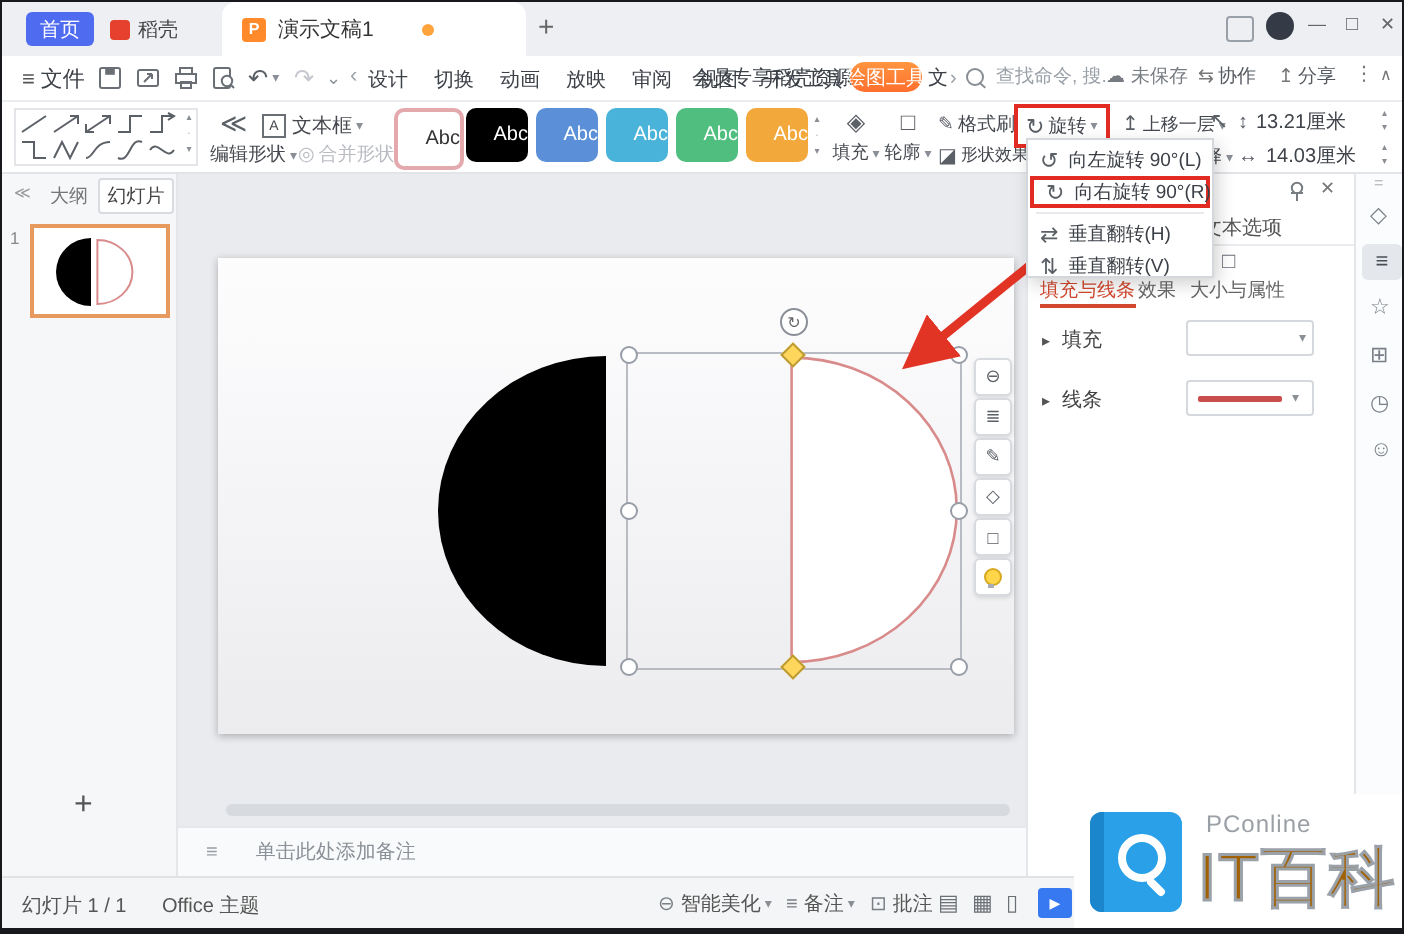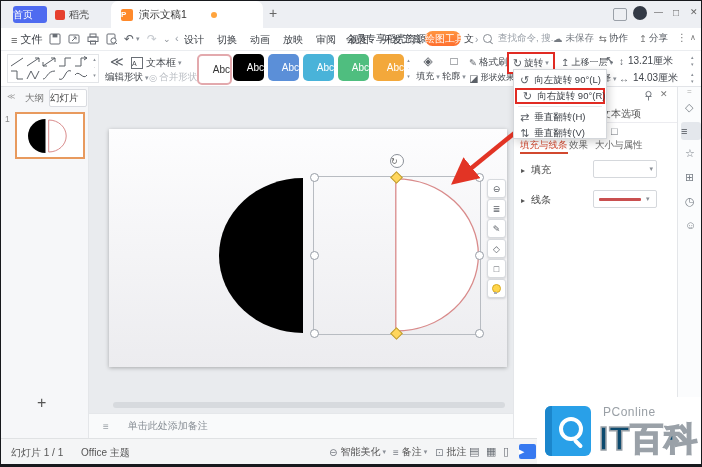--- a/index.html
+++ b/index.html
@@ -1,21 +1,21 @@
 <!DOCTYPE html>
 <html><head>
 <meta charset="utf-8">
 <style>
   html,body{margin:0;padding:0;background:#d8d8d8}
   #win{position:relative;width:702px;height:467px;background:#fff;overflow:hidden;
        font-family:"Liberation Sans","DejaVu Sans",sans-serif;border:1px solid #17191d;
        border-bottom-width:3px;box-sizing:border-box;color:#45494f}
   .ab{position:absolute;white-space:nowrap}
   .f{display:flex;align-items:center}
-  .ctr{display:flex;align-items:center;justify-content:flex-start}
+  .ctr{display:flex;align-items:center;justify-content:center}
   .cd{font-size:7px;color:#8a8f96;margin-left:2px}
   .hbtn{border-radius:3px}
   .abc{width:31px;height:27px;border-radius:5px;font-size:10px;display:flex;align-items:center;justify-content:flex-end}
   .shape-cell svg{display:block}
   .mi{height:16px;display:flex;align-items:center;font-size:9.5px;color:#3c4047}
   .bulb{width:7px;height:7px;background:#ffd54a;border:1px solid #d7a921;border-radius:50%;position:relative}
   .bulb:after{content:"";position:absolute;left:1px;top:7px;width:3px;height:2px;background:#a9adb3}
   .handle{position:absolute;width:7px;height:7px;background:#fff;border:1px solid #979da6;border-radius:50%;z-index:6}
   .diam{position:absolute;width:7px;height:7px;background:#ffd65c;border:1px solid #bb9a33;transform:rotate(45deg);z-index:7}
   .fbtn{position:absolute;width:17px;height:17px;background:#fff;border:1px solid #d7dade;border-radius:3px;
@@ -426,16 +426,16 @@
       <span>▶</span>
     </div>
 
   <div class="ab" style="left:536px;top:396px;width:166px;height:69px;background:#fff;z-index:90">
     <div style="position:absolute;left:8px;top:9px;width:46px;height:50px;background:#29a0e8;border-radius:6px">
       <div style="position:absolute;left:0;top:0;width:7px;height:50px;background:#1b86cc;border-radius:6px 0 0 6px"></div>
       <div style="position:absolute;left:14px;top:11px;width:16px;height:16px;border:4px solid #fff;border-radius:50%"></div>
       <div style="position:absolute;left:31px;top:32px;width:4px;height:11px;background:#fff;transform:rotate(-45deg);border-radius:2px"></div>
     </div>
     <div style="position:absolute;left:66px;top:8px;font-size:12px;color:#9aa0a6;letter-spacing:.5px"><span>PConline</span></div>
-    <div style="position:absolute;left:62px;top:20px;font-size:33px;font-weight:bold;color:#0c4a6e;-webkit-text-stroke:1.5px #9aa1a8;letter-spacing:1px"><span>IT百科</span></div>
+    <div style="position:absolute;left:62px;top:20px;font-size:33px;font-weight:normal;color:#a16207;-webkit-text-stroke:1.5px #9aa1a8;letter-spacing:1px"><span>IT百科</span></div>
   </div>
 
 </div>
 
 </body></html>

